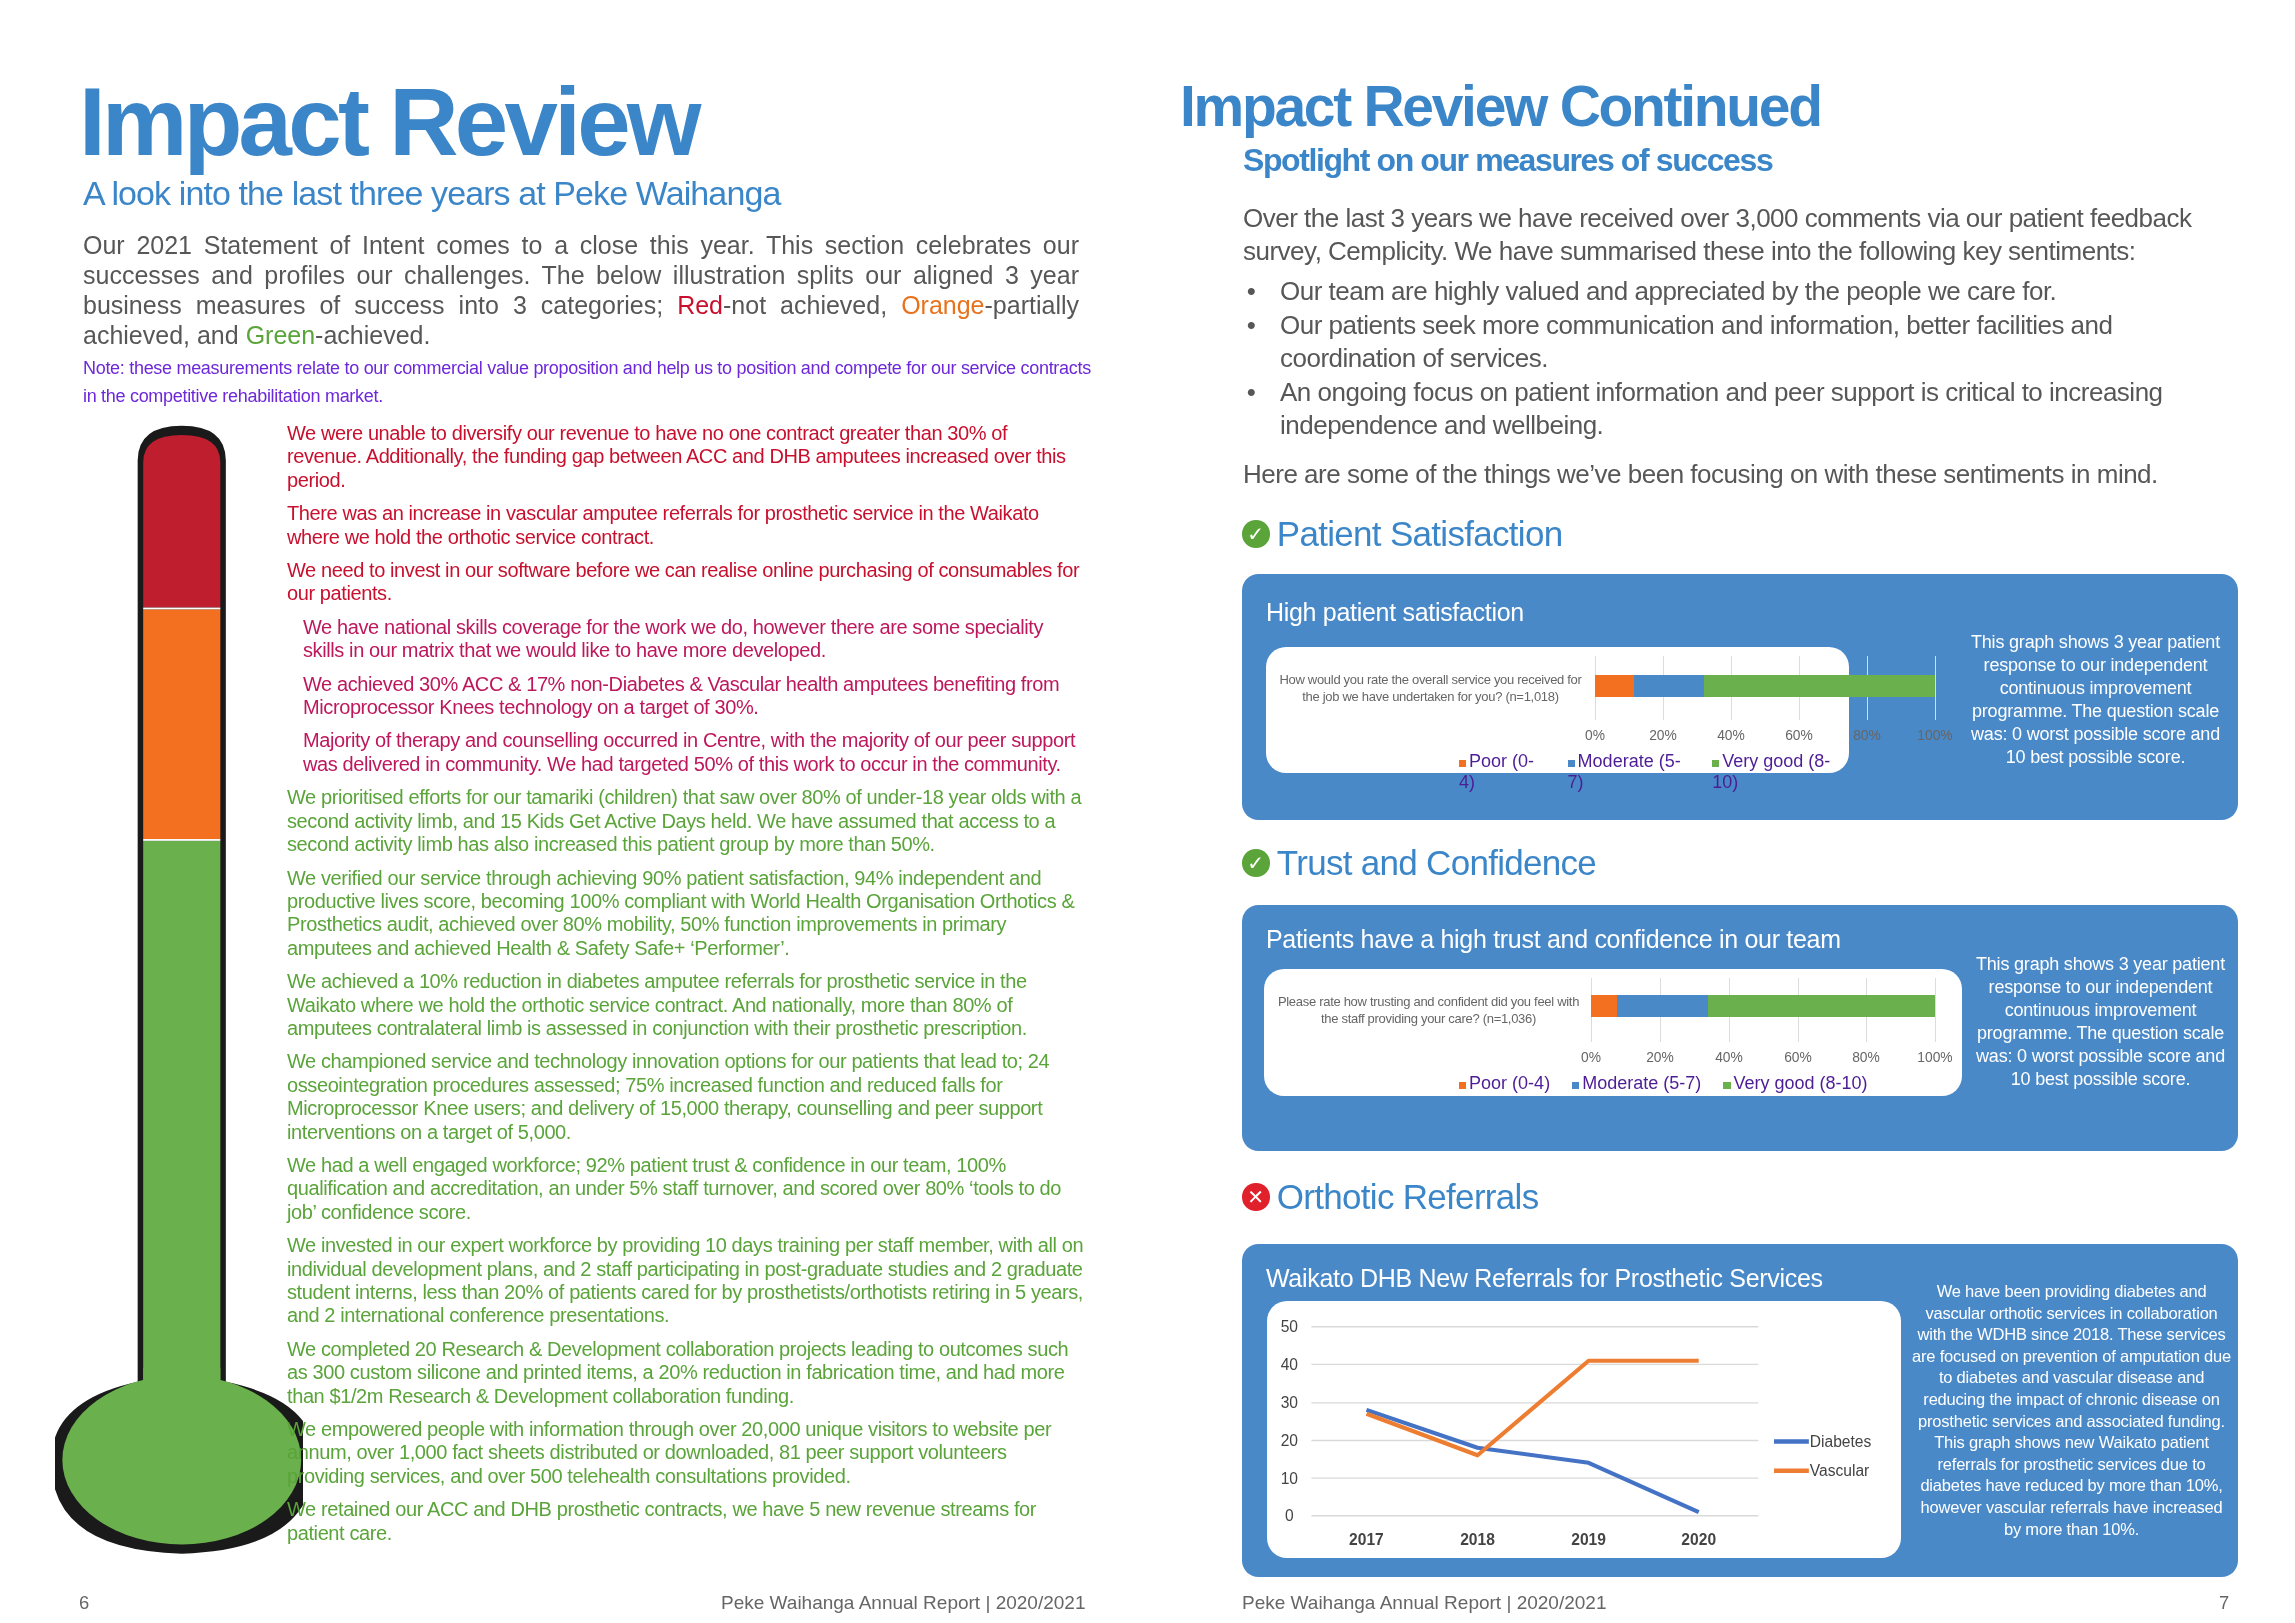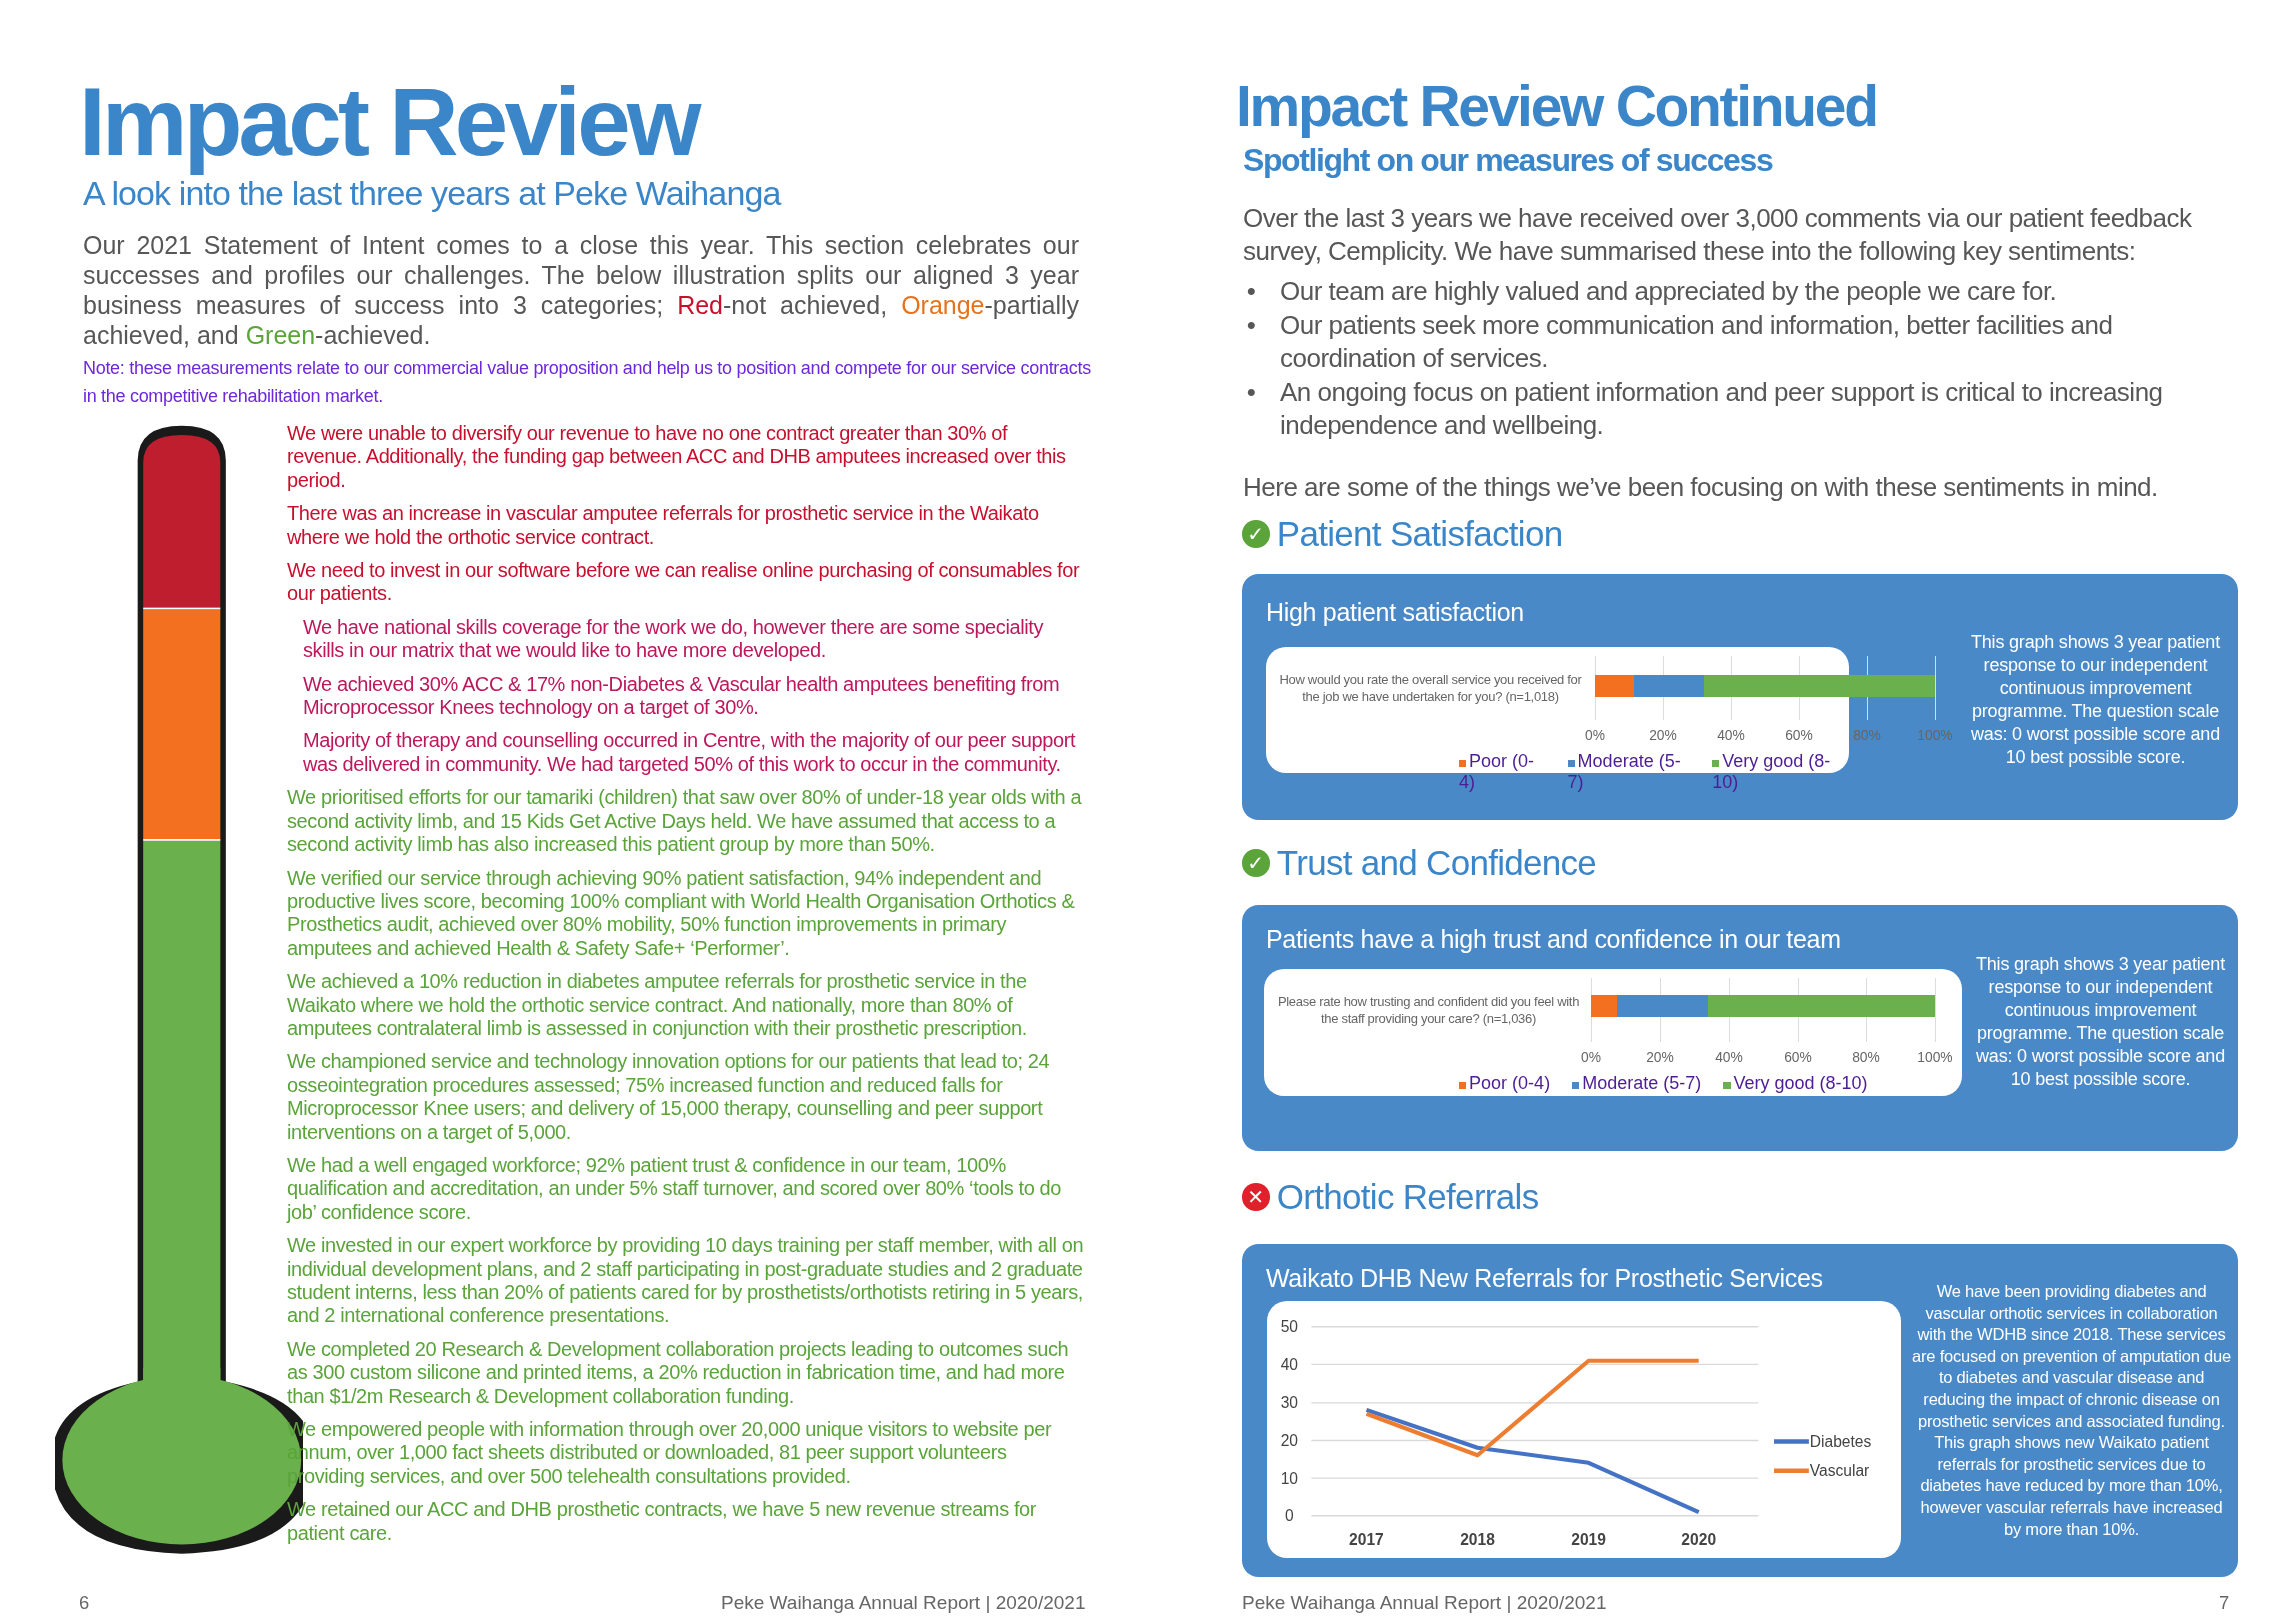--- a/index.html
+++ b/index.html
@@ -21,27 +21,27 @@
   #measures { left: 287px; top: 422px; width: 799px; }
   .measure { font-size: 20px; line-height: 23.4px; letter-spacing: -0.4px; margin-bottom: 10px; }
   .measure.red { color: #c8102e; }
   .measure.orange { color: #be185d; margin-left: 16px; }
   .measure.green { color: #5aa43a; }
 
   #left-page-num { left: 79px; top: 1592px; font-size: 18.4px; color: #666; }
   #left-footer { left: 721px; top: 1592px; font-size: 19px; color: #666; }
 
   
-  #right-title { left: 1236px; top: 73px; font-size: 57px; font-weight: bold; color: #3b86c8; letter-spacing: -2.3px; }
+  #right-title { left: 1180px; top: 73px; font-size: 57px; font-weight: bold; color: #3b86c8; letter-spacing: -2.3px; }
   #right-subtitle { left: 1243px; top: 142px; font-size: 32px; font-weight: bold; color: #3b86c8; letter-spacing: -1.4px; }
   #right-intro { left: 1243px; top: 202px; width: 992px; font-size: 26px; line-height: 33px; color: #575757; letter-spacing: -0.5px; }
   #sentiments { left: 1243px; top: 275px; width: 992px; list-style: none; }
   #sentiments li { position: relative; padding-left: 37px; font-size: 26px; line-height: 33px; color: #575757; letter-spacing: -0.5px; margin-bottom: 0.9px; }
   #sentiments li::before { content: "\2022"; position: absolute; left: 3.7px; top: 0; color: #575757; }
-  #right-focus { left: 1243px; top: 472px; font-size: 26px; color: #575757; letter-spacing: -0.5px; }
+  #right-focus { left: 1243px; top: 459px; font-size: 26px; color: #575757; letter-spacing: -0.5px; }
 
   .section-head { position: absolute; left: 1242px; display: flex; align-items: center; gap: 7.3px; }
   .section-head .badge { width: 27.5px; height: 27.5px; border-radius: 50%; display: flex; align-items: center; justify-content: center; color: #fff; font-weight: bold; font-size: 20px; line-height: 1; }
   .section-head .badge.ok { background: #5aa43a; }
   .section-head .badge.bad { background: #e0202a; }
   .section-head .label { font-size: 35px; color: #3b86c8; letter-spacing: -0.7px; }
 
   .card { position: absolute; left: 1242px; width: 996px; background: #4a89c8; border-radius: 16.5px; }
   .card .card-title { position: absolute; left: 24px; font-size: 25px; color: #ffffff; letter-spacing: -0.3px; }
   .card .inner { position: absolute; background: #ffffff; border-radius: 20px; }

